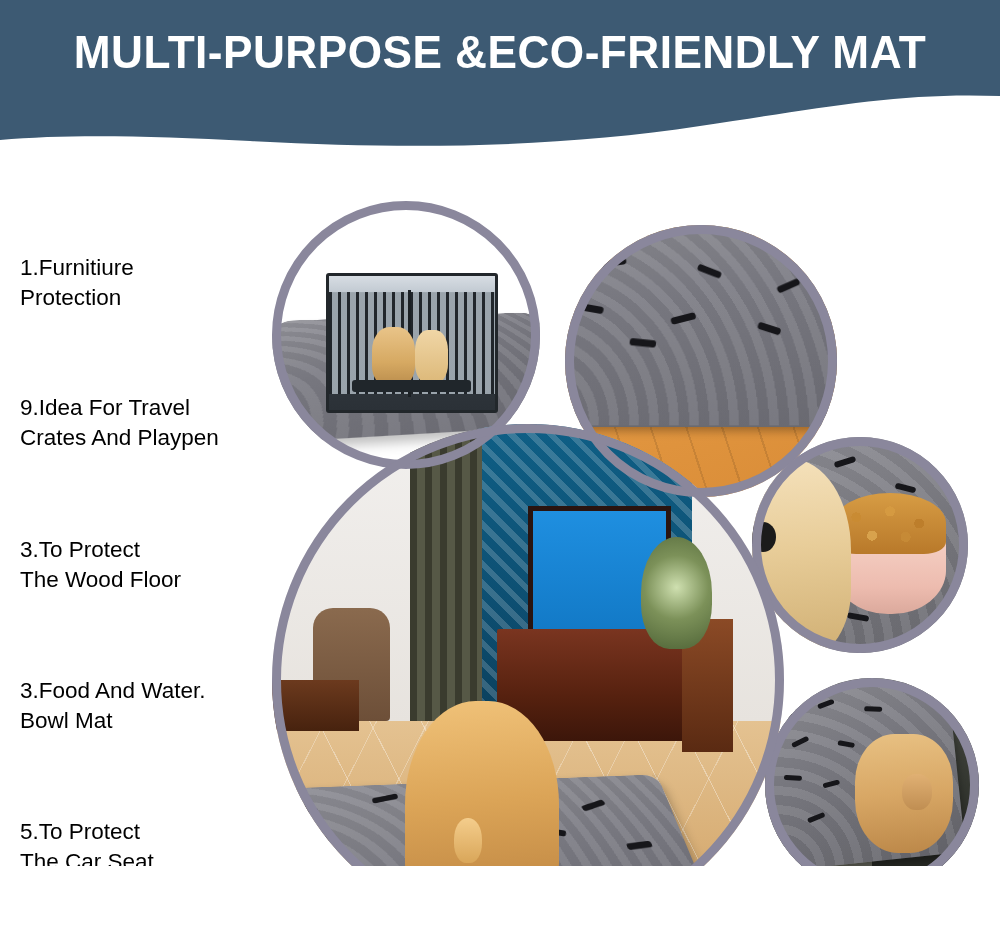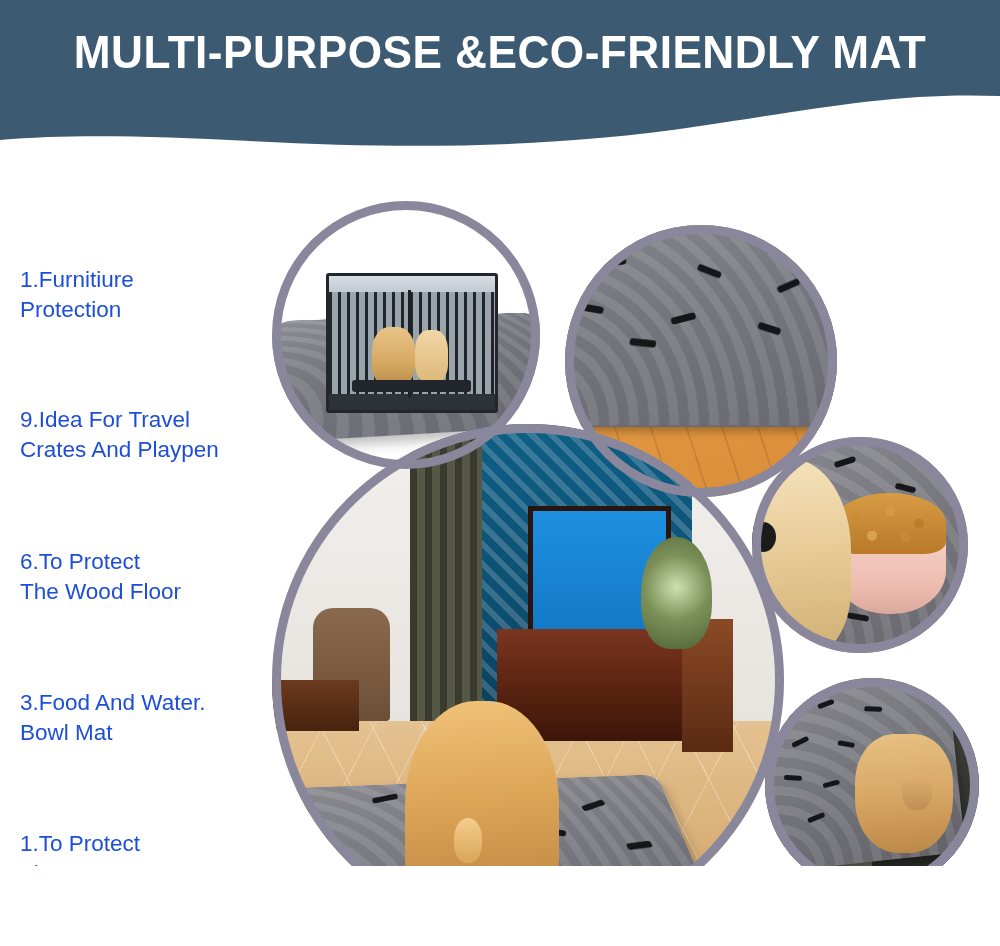--- a/index.html
+++ b/index.html
@@ -15,22 +15,22 @@
   .header-title{
     position:absolute;left:0;top:24px;width:1000px;text-align:center;
     color:#ffffff;font-size:47px;font-weight:bold;letter-spacing:0.5px;
     transform:scaleX(0.94);transform-origin:50% 50%;
     white-space:nowrap;
   }
 
   
   .feature-list{position:absolute;left:0;top:150px;width:280px;}
   .feature{
-    position:absolute;left:20px;width:270px;color:#1d4ed8;
-    font-size:22.5px;line-height:30px;white-space:pre-line;margin-top:12px;
+    position:absolute;left:20px;width:270px;color:#000000;
+    font-size:22.5px;line-height:30px;white-space:pre-line;
   }
   .f1{top:103px;}
   .f2{top:243px;}
   .f3{top:385px;}
   .f4{top:526px;}
   .f5{top:667px;}
 
   
   .collage{position:absolute;left:0;top:0;width:1000px;height:946px;}
   .circle{
@@ -252,25 +252,25 @@
       <path d="M0,0 L1000,0 L1000,96 C900,92 820,108 700,126 C560,147 420,150 250,141 C150,136 70,134 0,140 Z" fill="#3d5a73"></path>
     </svg>
     <div class="header-title">MULTI-PURPOSE &amp;ECO-FRIENDLY MAT</div>
   </div>
 
   <div class="feature-list">
     <div class="feature f1">1.Furnitiure
   Protection</div>
     <div class="feature f2">9.Idea For Travel
   Crates And Playpen</div>
-    <div class="feature f3">6.To Protect
+    <div class="feature f3">3.To Protect
    The Wood Floor</div>
     <div class="feature f4">3.Food And Water.
   Bowl Mat</div>
-    <div class="feature f5">1.To Protect
+    <div class="feature f5">5.To Protect
    The Car Seat</div>
   </div>
 
   <div class="collage">
 
     <div class="circle" id="c1">
       <div class="photo">
         <div class="c1-bg"></div>
         <div class="c1-mat mat-surface">
           <div class="quilt"></div>

